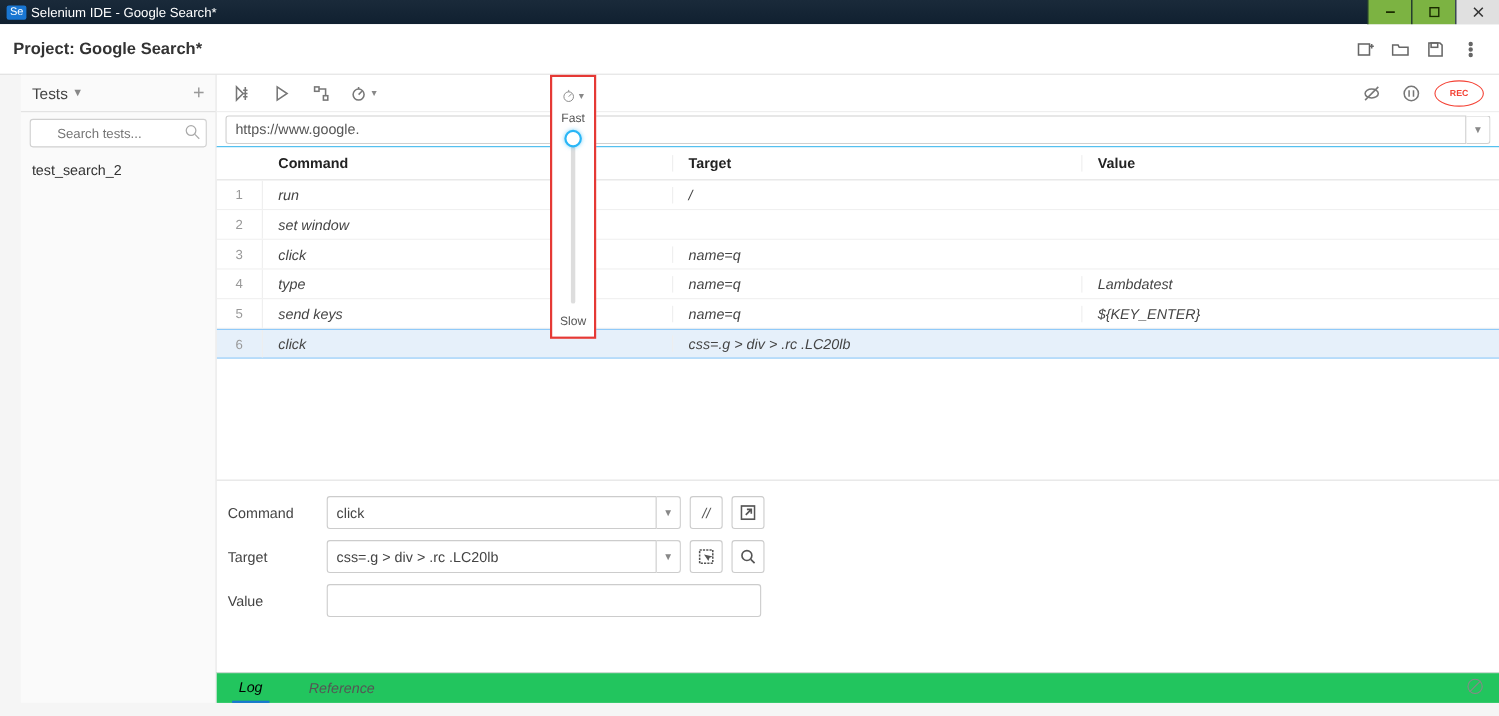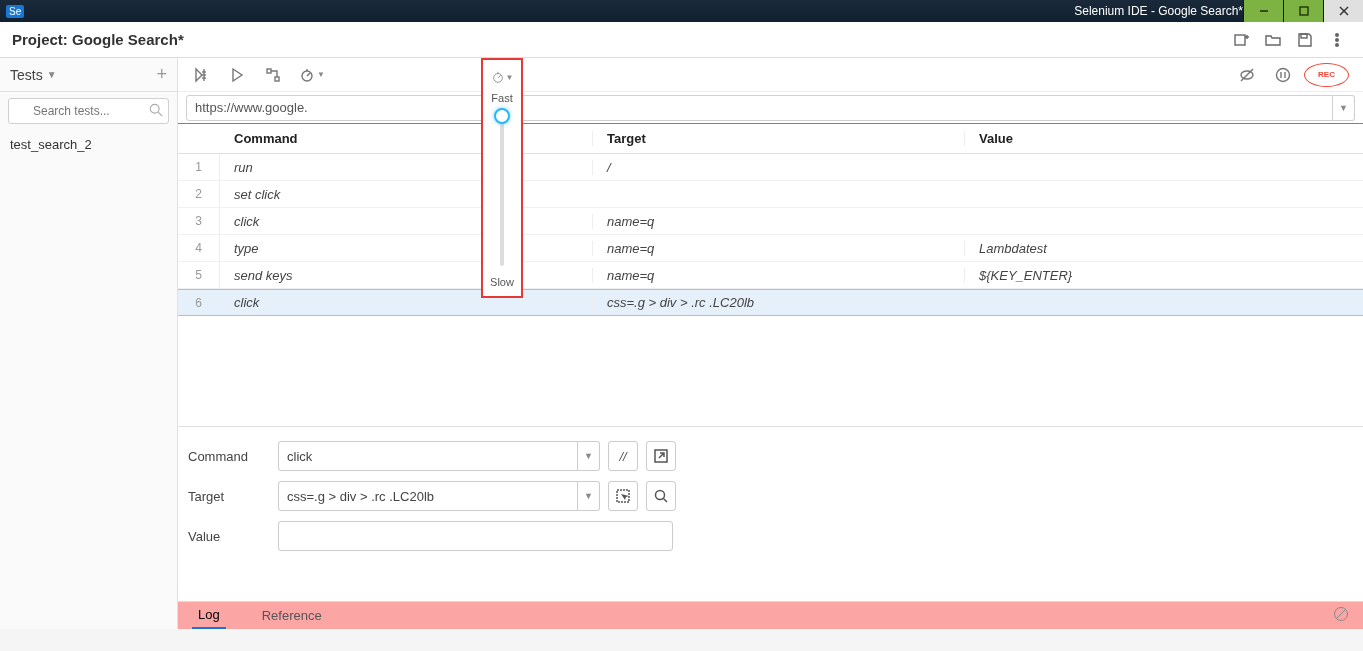--- a/index.html
+++ b/index.html
@@ -1,34 +1,34 @@
 <!DOCTYPE html>
 <html><head>
 <meta charset="utf-8">
 <style>
 * { box-sizing: border-box; margin: 0; padding: 0; font-family: "Segoe UI", Arial, sans-serif; }
 body { width: 1363px; height: 651px; background: #f5f5f5; font-size: 13px; color: #333; }
 
 .title-bar { height:22px; background: linear-gradient(to bottom,#1a2a3a,#102030); color:#fff; display:flex; align-items:center; padding-left:6px; font-size:12px; }
 .title-bar .logo { background:#1976d2; color:#fff; font-size:10px; padding:1px 3px; margin-right:4px; border-radius:2px; }
-.title-bar .title-text { flex:1;text-align:right; }
+.title-bar .title-text { flex:1; }
 .win-btns { display:flex; }
 .win-btn { width:40px; height:22px; display:flex; align-items:center; justify-content:center; background:#7cb342; border-left:1px solid #0a1a2a; }
 .win-btn.close { background:#e0e0e0; }
 .win-btn svg { width:10px; height:10px; }
 
-.project-bar { height:36px; background:#fff; display:flex; align-items:center; padding:0 12px; border-bottom:1px solid #ddd; }
+.project-bar { height:46px; background:#fff; display:flex; align-items:center; padding:0 12px; border-bottom:1px solid #ddd; }
 .project-bar .plabel { font-weight:600; font-size:15px; color:#333; }
 .project-bar .spacer { flex:1; }
 .project-bar .icon-btn { width:28px; height:28px; display:flex; align-items:center; justify-content:center; margin-left:4px; cursor:pointer; }
 .project-bar .icon-btn svg { width:16px; height:16px; stroke:#666; fill:none; stroke-width:1.4; }
 
 .main { display:flex; height:571px; }
 
-.sidebar { width:178px; background:#fafafa; border-right:1px solid #e0e0e0; display:flex; flex-direction:column; }
+.sidebar { width:178px; background:#fafafa; border-right:1px solid #e0e0e0; display:flex; flex-direction:column;margin-left:19px; }
 .sb-head { height:34px; display:flex; align-items:center; padding:0 10px; border-bottom:1px solid #e0e0e0; }
 .sb-head .tlabel { font-size:14px; color:#444; }
 .sb-head .chev { margin-left:4px; font-size:10px; color:#888; }
 .sb-head .plus { margin-left:auto; font-size:18px; color:#999; cursor:pointer; }
 .sb-search { padding:6px 8px; position:relative; }
 .sb-search input { width:100%; height:26px; border:1px solid #d0d0d0; border-radius:3px; padding:0 26px 0 24px; font-size:12px; color:#888; }
 .sb-search .sicon { position:absolute; right:14px; top:11px; }
 .sb-list { flex:1; }
 .sb-item { height:29px; display:flex; align-items:center; padding:0 10px; font-size:13px; color:#333; cursor:pointer; }
 .sb-item.active { background:#e8eef5; }
@@ -70,21 +70,21 @@
 
 .editor { height:175px; border-top:1px solid #e0e0e0; padding:14px 10px; }
 .erow { display:flex; align-items:center; margin-bottom:10px; }
 .erow label { width:90px; font-size:13px; color:#444; }
 .erow .einput { width:300px; height:30px; border:1px solid #ccc; border-radius:3px 0 0 3px; padding:0 8px; font-size:13px; color:#444; }
 .erow .einput.full { width:395px; border-radius:3px; }
 .erow .edrop { width:22px; height:30px; border:1px solid #ccc; border-left:none; border-radius:0 3px 3px 0; display:flex; align-items:center; justify-content:center; font-size:9px; color:#888; }
 .erow .ebtn { width:30px; height:30px; border:1px solid #ccc; border-radius:3px; margin-left:8px; display:flex; align-items:center; justify-content:center; cursor:pointer; }
 .erow .ebtn svg { width:14px; height:14px; stroke:#555; fill:none; stroke-width:1.5; }
 
-.logbar { height:28px; background:#fca5a5; border-top:1px solid #ddd; display:flex; align-items:center; padding:0 14px; }
+.logbar { height:28px; background:#22c55e; border-top:1px solid #ddd; display:flex; align-items:center; padding:0 14px;font-style:italic; }
 .logtab { font-size:13px; color:#555; margin-right:30px; padding:5px 6px; cursor:pointer; }
 .logtab.active { color:#000; border-bottom:2px solid #1976d2; }
 .logbar .spacer { flex:1; }
 .logbar .clear svg { width:16px; height:16px; stroke:#888; fill:none; }
 </style>
 </head>
 <body>
 
 <div class="title-bar">
   <span class="logo">Se</span>
@@ -240,21 +240,21 @@
 
     <div class="grid-body">
       <div class="grow">
           <div class="col-n">1</div>
           <div class="col-cmd">run</div>
           <div class="col-tgt">/</div>
           <div class="col-val"></div>
         </div>
       <div class="grow">
           <div class="col-n">2</div>
-          <div class="col-cmd">set click</div>
+          <div class="col-cmd">set window</div>
           <div class="col-val"></div>
         </div>
       <div class="grow">
           <div class="col-n">3</div>
           <div class="col-cmd">click</div>
           <div class="col-tgt">name=q</div>
           <div class="col-val"></div>
         </div>
       <div class="grow">
           <div class="col-n">4</div>

